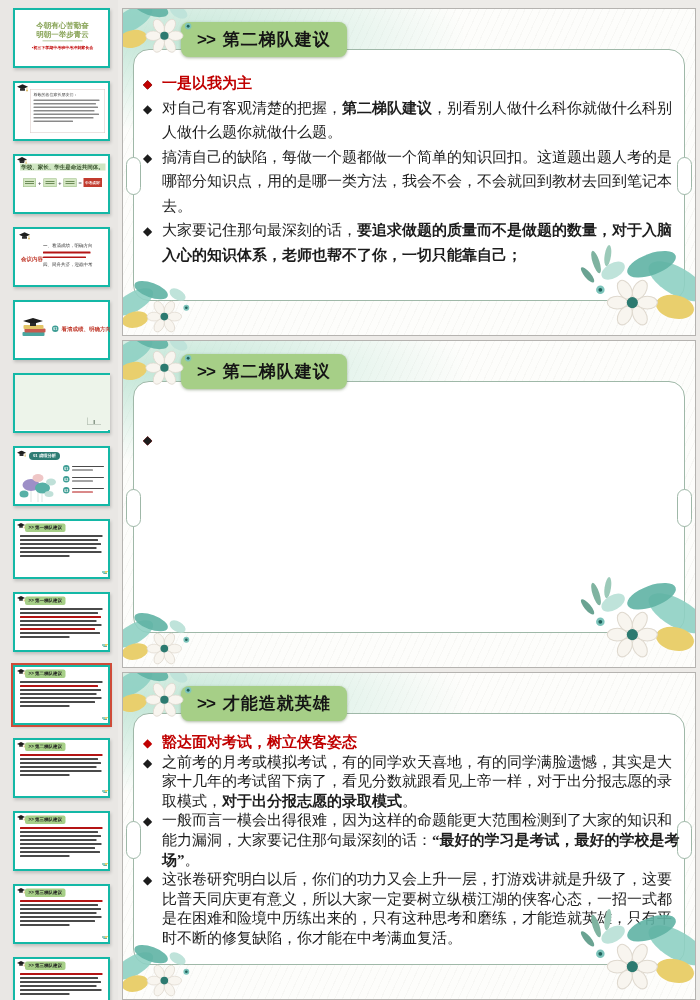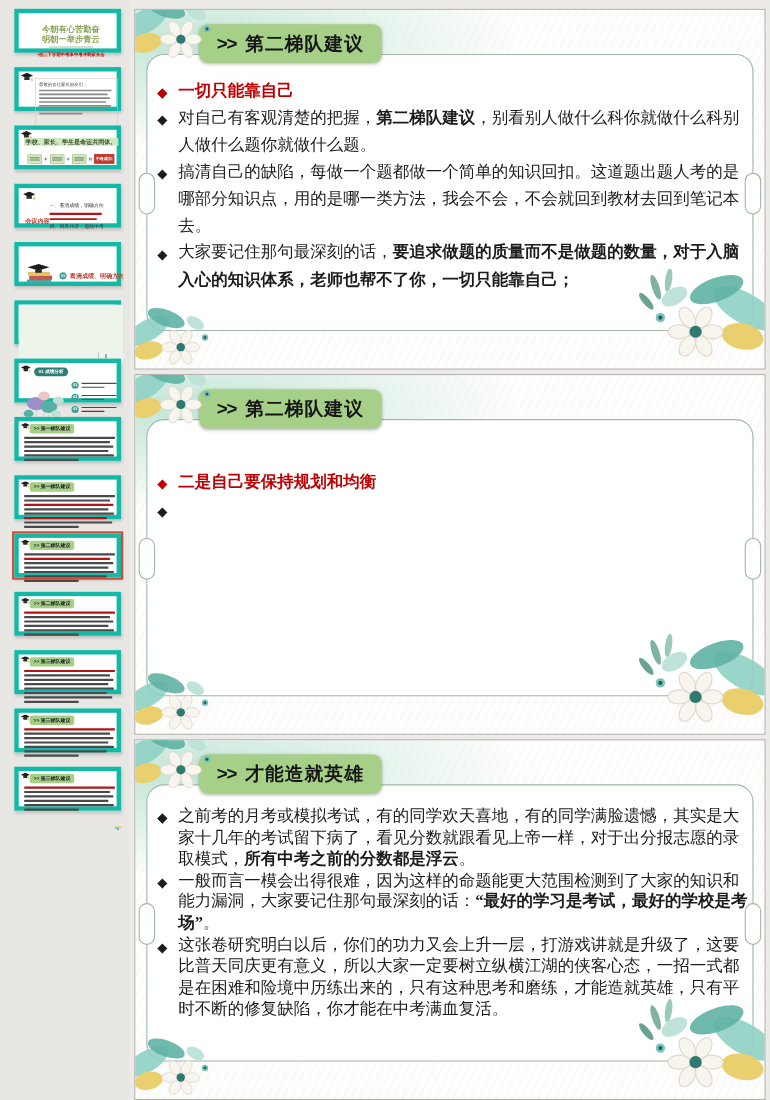--- a/index.html
+++ b/index.html
@@ -1,21 +1,21 @@
 <!DOCTYPE html>
 <html><head>
 <meta charset="utf-8">
 <style>
   html,body{margin:0;padding:0;background:#dcdad7;font-family:"Liberation Sans",sans-serif;}
   .app{position:relative;width:700px;height:1000px;overflow:hidden;background:#edebe8;}
 
   
   .sidebar{position:absolute;left:0;top:0;width:118px;height:1000px;background:#e9e7e4;
            box-sizing:border-box;padding:8px 0 0 13px;overflow:hidden;}
-  .thumb{position:relative;width:97px;height:40px;background:#fff;border:4px solid #14b8a6;
+  .thumb{position:relative;width:97px;height:60px;background:#fff;border:2px solid #14b8a6;
          box-sizing:border-box;margin-bottom:13px;box-shadow:1px 2px 3px rgba(0,0,0,.18);cursor:pointer;}
   .thumb.selected{box-shadow:0 0 0 2px #cf4b38,1px 2px 3px rgba(0,0,0,.2);}
   .tin{position:absolute;left:0;top:0;width:190px;height:110px;transform:scale(.5);transform-origin:0 0;overflow:hidden;}
   .bar{height:3.5px;border-radius:1px;margin-bottom:4.5px;}
   .bar.k{background:#4a4a4a;} .bar.r{background:#b41414;}
   .t-title1,.t-title2{text-align:center;font-weight:bold;font-size:15px;color:#86a254;line-height:17px;}
   .t-tsub{width:80px;height:3px;background:#cdd9bd;margin:4px auto;}
   .t-tred{text-align:center;font-size:8px;color:#c00000;font-weight:bold;margin-top:6px;}
   .t-box{position:absolute;left:30px;right:10px;top:12px;bottom:10px;border:1px solid #d9c5c2;padding:5px 6px 0 6px;}
   .t-ctitle{margin:12px auto 0;text-align:center;}
@@ -415,21 +415,21 @@
             <ellipse cx="56" cy="54" rx="9.5" ry="6" fill="#f8f5ef" stroke="#dfd9cf" stroke-width="1" transform="rotate(180 56 54)"></ellipse>
             <ellipse cx="63" cy="41.9" rx="9.5" ry="6" fill="#f8f5ef" stroke="#dfd9cf" stroke-width="1" transform="rotate(240 63 41.9)"></ellipse>
             <ellipse cx="77" cy="41.9" rx="9.5" ry="6" fill="#f8f5ef" stroke="#dfd9cf" stroke-width="1" transform="rotate(300 77 41.9)"></ellipse>
             <circle cx="70" cy="54" r="5.2" fill="#2c7a70"></circle>
     <circle cx="100" cy="42" r="4" fill="#7cc4bb"></circle>
             <circle cx="100" cy="42" r="1.8" fill="#20615b"></circle>
           </svg></div>
         <div class="badge"><span class="chev">&gt;&gt;</span><span>第二梯队建议</span></div>
         <ul class="content" style="top: 62px;">
           <li><span class="dia">◆</span></li>
-          <li class="red"><span class="dia">◆</span><b>一切只能靠自己</b></li>
+          <li class="red"><span class="dia">◆</span><b>一是以我为主</b></li>
           <li><span class="dia">◆</span><span>对自己有客观清楚的把握，</span><b>第二梯队建议</b><span>，别看别人做什么科你就做什么科别人做什么题你就做什么题。</span></li>
           <li><span class="dia">◆</span><span>搞清自己的缺陷，每做一个题都做一个简单的知识回扣。这道题出题人考的是哪部分知识点，用的是哪一类方法，我会不会，不会就回到教材去回到笔记本去。</span></li>
           <li><span class="dia">◆</span><span>大家要记住那句最深刻的话，</span><b>要追求做题的质量而不是做题的数量，对于入脑入心的知识体系，老师也帮不了你，一切只能靠自己；</b></li>
         </ul>
       </div>
       <div class="slide sans">
         <div class="hatch"></div>
         <div class="wash"></div>
         <div class="card">
           <div class="bump l"></div>
@@ -478,21 +478,21 @@
             <ellipse cx="63" cy="66.1" rx="9.5" ry="6" fill="#f8f5ef" stroke="#dfd9cf" stroke-width="1" transform="rotate(120 63 66.1)"></ellipse>
             <ellipse cx="56" cy="54" rx="9.5" ry="6" fill="#f8f5ef" stroke="#dfd9cf" stroke-width="1" transform="rotate(180 56 54)"></ellipse>
             <ellipse cx="63" cy="41.9" rx="9.5" ry="6" fill="#f8f5ef" stroke="#dfd9cf" stroke-width="1" transform="rotate(240 63 41.9)"></ellipse>
             <ellipse cx="77" cy="41.9" rx="9.5" ry="6" fill="#f8f5ef" stroke="#dfd9cf" stroke-width="1" transform="rotate(300 77 41.9)"></ellipse>
             <circle cx="70" cy="54" r="5.2" fill="#2c7a70"></circle>
     <circle cx="100" cy="42" r="4" fill="#7cc4bb"></circle>
             <circle cx="100" cy="42" r="1.8" fill="#20615b"></circle>
           </svg></div>
         <div class="badge"><span class="chev">&gt;&gt;</span><span>第二梯队建议</span></div>
         <ul class="content" style="top: 86px;">
-          <li class="red"><span class="dia">◆</span><b>二是自己要保持规划和均衡</b></li>
+          <li class="red"><span class="dia">◆</span></li>
           <li><span class="dia">◆</span></li>
         </ul>
       </div>
       <div class="slide serif">
         <div class="hatch"></div>
         <div class="wash"></div>
         <div class="card">
           <div class="bump l"></div>
           <div class="bump r"></div>
         </div>
@@ -539,20 +539,20 @@
             <ellipse cx="63" cy="66.1" rx="9.5" ry="6" fill="#f8f5ef" stroke="#dfd9cf" stroke-width="1" transform="rotate(120 63 66.1)"></ellipse>
             <ellipse cx="56" cy="54" rx="9.5" ry="6" fill="#f8f5ef" stroke="#dfd9cf" stroke-width="1" transform="rotate(180 56 54)"></ellipse>
             <ellipse cx="63" cy="41.9" rx="9.5" ry="6" fill="#f8f5ef" stroke="#dfd9cf" stroke-width="1" transform="rotate(240 63 41.9)"></ellipse>
             <ellipse cx="77" cy="41.9" rx="9.5" ry="6" fill="#f8f5ef" stroke="#dfd9cf" stroke-width="1" transform="rotate(300 77 41.9)"></ellipse>
             <circle cx="70" cy="54" r="5.2" fill="#2c7a70"></circle>
     <circle cx="100" cy="42" r="4" fill="#7cc4bb"></circle>
             <circle cx="100" cy="42" r="1.8" fill="#20615b"></circle>
           </svg></div>
         <div class="badge"><span class="chev">&gt;&gt;</span><span>才能造就英雄</span></div>
         <ul class="content" style="top: 60px;">
-          <li class="red"><span class="dia">◆</span></li>
-          <li><span class="dia">◆</span><span>之前考的月考或模拟考试，有的同学欢天喜地，有的同学满脸遗憾，其实是大家十几年的考试留下病了，看见分数就跟看见上帝一样，对于出分报志愿的录取模式，</span><b>所有中考之前的分数都是浮云</b><span>。</span></li>
+          <li class="red"><span class="dia">◆</span><b>豁达面对考试，树立侠客姿态</b></li>
+          <li><span class="dia">◆</span><span>之前考的月考或模拟考试，有的同学欢天喜地，有的同学满脸遗憾，其实是大家十几年的考试留下病了，看见分数就跟看见上帝一样，对于出分报志愿的录取模式，</span><b>对于出分报志愿的录取模式</b><span>。</span></li>
           <li><span class="dia">◆</span><span>一般而言一模会出得很难，因为这样的命题能更大范围检测到了大家的知识和能力漏洞，大家要记住那句最深刻的话：</span><b>“最好的学习是考试，最好的学校是考场”</b><span>。</span></li>
           <li><span class="dia">◆</span><span>这张卷研究明白以后，你们的功力又会上升一层，打游戏讲就是升级了，这要比普天同庆更有意义，所以大家一定要树立纵横江湖的侠客心态，一招一式都是在困难和险境中历练出来的，只有这种思考和磨练，才能造就英雄，只有平时不断的修复缺陷，你才能在中考满血复活。</span></li>
         </ul>
       </div>
     </main>
 </div>
 
 </body></html>

